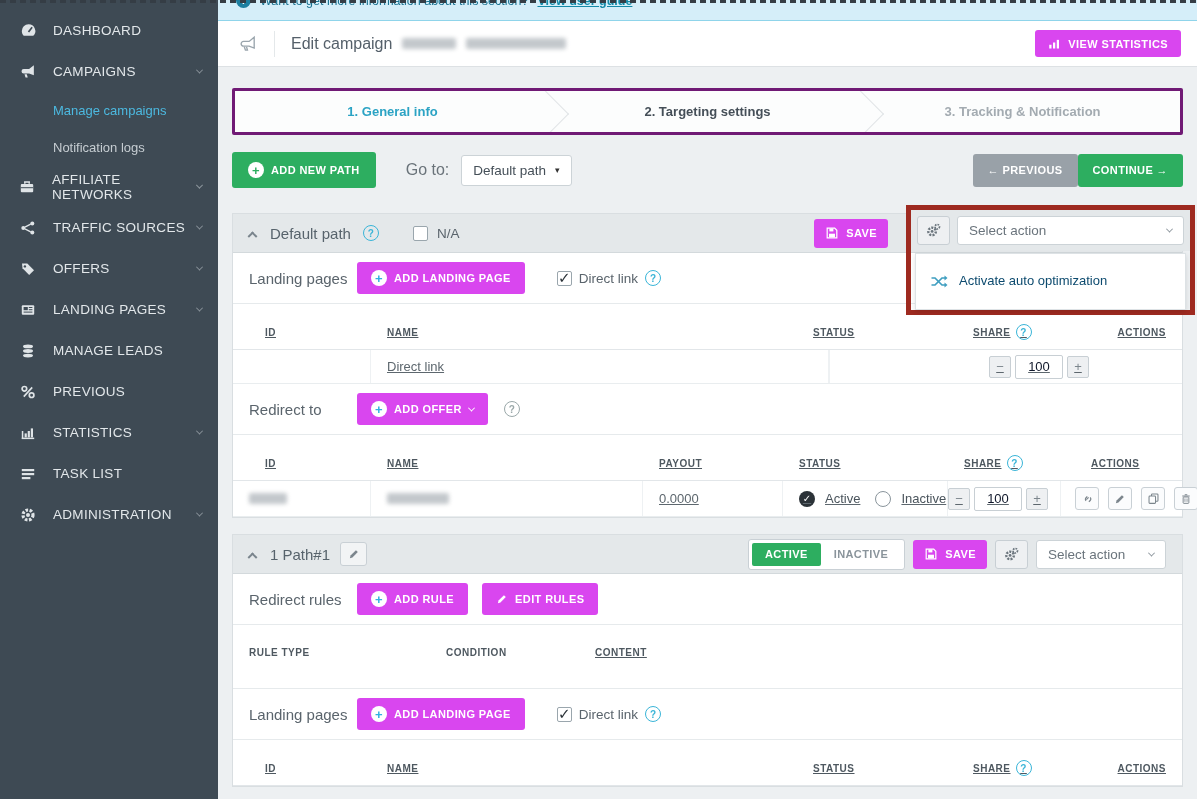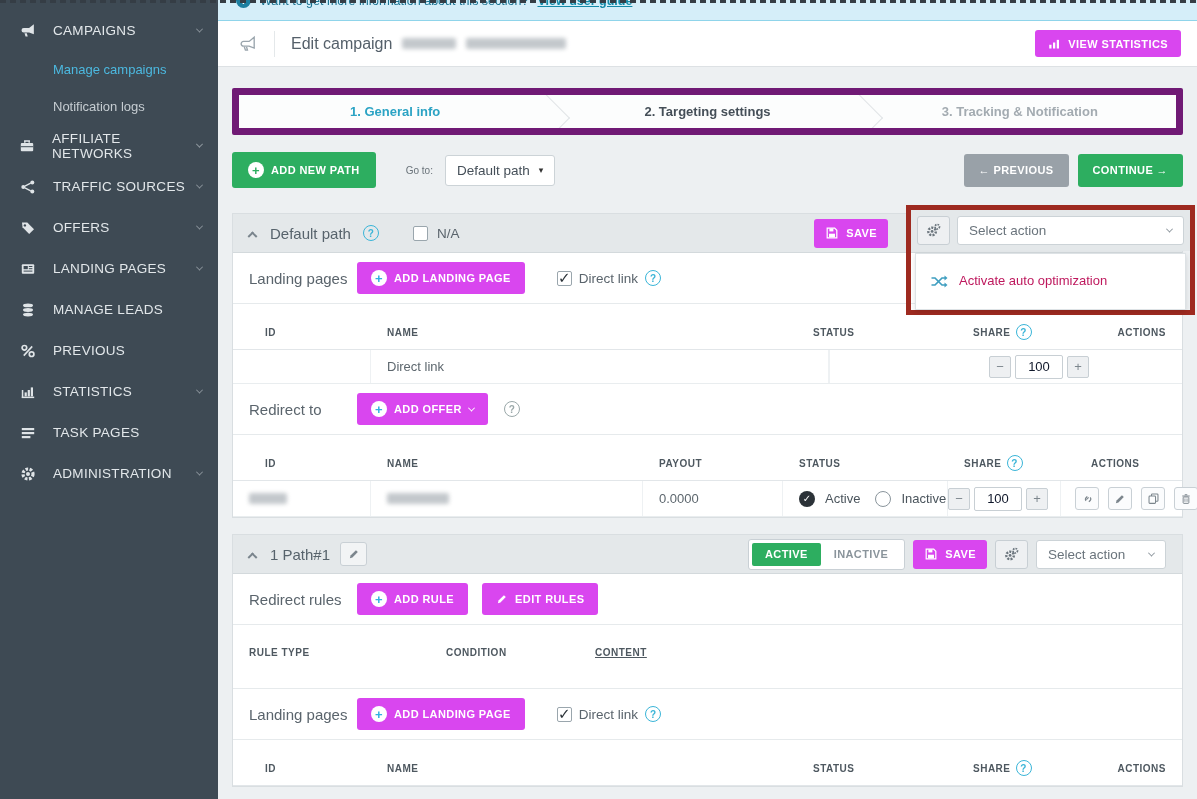--- a/index.html
+++ b/index.html
@@ -35,41 +35,41 @@
   .pg-title { font-size:16px; color:#55606a; }
   .blur-blob { display:inline-block; height:11px; border-radius:2px; background:#c3c8cc; filter:blur(2px); margin-left:10px; }
 
   .btn { display:inline-flex; align-items:center; justify-content:center; gap:7px; border:none; border-radius:3px;
     color:#fff; font-family:inherit; font-size:11px; font-weight:bold; letter-spacing:.4px; cursor:pointer; }
   .btn-cyan { background:#d946ef;justify-content:center; }
   .btn-green { background:#2dae60; }
   .btn-gray { background:#99a1a8; }
   .btn-stat { margin-left:auto; height:27px; padding:0 13px; }
 
-  .steps { margin:21px 14px 0 14px; height:47px; background:#f97316; border:7px solid #701a75; border-radius:2px;
+  .steps { margin:21px 14px 0 14px; height:47px; background:#f97316; border:3px solid #701a75; border-radius:2px;
     display:flex; position:relative; overflow:hidden; }
   .step { flex:1; display:flex; align-items:center; justify-content:center; font-size:13px; position:relative; background:#fcfdfd; }
   .step:not(:last-child)::after { content:''; position:absolute; right:-12px; top:6px; width:33px; height:33px;
     transform:rotate(45deg); border-top:1px solid #e0e4e7; border-right:1px solid #e0e4e7; background:inherit; z-index:2; }
   .step span { position:relative; z-index:3; }
   .step1 { color:#2ba3c4; font-weight:bold; }
   .step2 { color:#454f58; font-weight:bold; }
   .step3 { color:#a3abb1; font-weight:bold; }
 
   .toolbar { margin:17px 14px 0 14px; display:flex; align-items:center; }
   .btn-addpath { height:36px; padding:0 16px; }
   .plus-circle { width:16px; height:16px; border-radius:50%; background:#fff; display:flex; align-items:center;
     justify-content:center; font-weight:bold; font-size:13px; line-height:1; flex:none; }
   .btn-green .plus-circle { color:#2dae60; }
   .btn-cyan .plus-circle { color:#2fb2e0; }
-  .goto-label { margin-left:30px; margin-right:12px; font-size:10px; color:#6a737a; }
+  .goto-label { margin-left:30px; margin-right:12px; font-size:16px; color:#6a737a; }
   .select { display:inline-flex; align-items:center; gap:9px; background:#fff; border:1px solid #ccd3d7;
     border-radius:3px; height:31px; padding:0 11px; font-size:13.5px; color:#454f58; cursor:pointer; }
   .tri { font-size:9px; color:#333; }
-  .toolbar-right { margin-left:auto; display:flex; gap:9px; }
+  .toolbar-right { margin-left:auto; display:flex; }
   .btn-prev, .btn-cont { height:33px; padding:0 15px; }
 
   .panel { margin:0 14px; background:#fff; border:1px solid #d9dee1; }
   .panel-1 { margin-top:25px; }
   .panel-2 { margin-top:16px; }
   .panel-head { height:39px; background:#e4e8ea; border-bottom:1px solid #d3d9dc; display:flex; align-items:center; padding:0 16px; }
   .collapse { color:#7a858d; margin-right:14px; cursor:pointer; }
   .panel-title { font-size:15px; color:#57636c; }
   .help { width:16px; height:16px; border-radius:50%; border:1.5px solid #3ab5d8; color:#3ab5d8; font-size:10px;
     font-weight:bold; display:inline-flex; align-items:center; justify-content:center; flex:none; }
@@ -89,21 +89,21 @@
   .row-line { display:flex; align-items:center; padding:9px 16px; border-bottom:1px solid #e6eaec; min-height:50px; }
   .row-label { font-size:15px; color:#5a646c; width:108px; flex:none; }
   .btn-addland { height:32px; padding:0 14px; margin-right:32px; }
   .btn-addoffer { height:32px; padding:0 14px; margin-right:16px; }
   .dl-wrap { display:flex; align-items:center; gap:7px; }
   .dl-label { font-size:13.5px; color:#5a646c; }
 
   .tbl-head { display:flex; align-items:center; padding:20px 16px 9px 16px; border-bottom:1px solid #e2e6e9;
     font-size:10px; font-weight:bold; letter-spacing:.5px; color:#4e5860; }
   .tbl-row { display:flex; align-items:center; height:34px; border-bottom:1px solid #e9edef; font-size:13px; color:#5d676e; }
-  .c { padding-left:0; display:flex; align-items:center; gap:5px; }
+  .c { padding-left:0; display:flex; align-items:center; gap:5px;text-decoration:underline; }
   .c-id { width:138px; flex:none; }
   .c-name { flex:1; }
   .c-status { width:160px; flex:none; }
   .c-share { width:125px; flex:none; }
   .c-actions { width:68px; flex:none; justify-content:flex-end; }
   .tbl-row .c-id, .tbl-row .c-name { align-self:stretch; border-right:1px solid #eef1f3; }
   .tbl-row .c-status { align-self:stretch; border-left:1px solid #eef1f3; }
   .pad { padding-left:16px; padding-right:10px; }
 
   .o-id { width:138px; flex:none; }
@@ -145,30 +145,39 @@
   .rg-type { width:197px; flex:none; }
   .rg-cond { width:149px; flex:none; }
   .rg-content { flex:1;text-decoration:underline; }
 
   
   .red-box { position:absolute; left:688px; top:205px; width:289px; height:110px; border:5px solid #9e2a20; z-index:40; background:transparent; }
   .red-inner-top { position:absolute; left:0; right:0; top:0; height:41px; background:#e4e8ea; display:flex; align-items:center; gap:7px; padding:0 6px; }
   .red-inner-top .sel-action { flex:1; background:#fff; }
   .dropdown { position:absolute; left:4px; right:4px; top:43px; bottom:0; background:#fff; border:1px solid #dde2e5;
     box-shadow:0 2px 5px rgba(0,0,0,.12); display:flex; align-items:center; gap:11px; padding:0 14px; }
-  .dd-item-label { font-size:13px; color:#be185d; width:150px; line-height:1.25; cursor:pointer; }
+  .dd-item-label { font-size:13px; color:#0c4a6e; width:150px; line-height:1.25; cursor:pointer; }
   .shuffle { color:#3f9ec0; flex:none; }
 </style>
 </head>
 <body>
 
 <div class="app">
   <div class="top-dashes"></div>
 
   <div class="sidebar">
+    <div class="nav-item">
+      <span class="si">
+        <svg width="17" height="17" viewBox="0 0 16 16">
+            <path d="M8 2.2a6.3 6.3 0 0 0-6.3 6.3c0 1.8.7 3.3 1.8 4.5h9a6.3 6.3 0 0 0-4.5-10.8z" fill="currentColor"></path>
+            <path d="M8 9.4 11.4 5" stroke="#3e4a54" stroke-width="1.6" fill="none"></path>
+          </svg>
+      </span>
+      <span>DASHBOARD</span>
+    </div>
     <div class="nav-item">
       <span class="si">
         <svg width="18" height="17" viewBox="0 0 16 16">
             <path d="M13.5 2v9.6L9 9.9H4a2.1 2.1 0 0 1 0-4.2h5z" fill="currentColor"></path>
             <path d="M4.7 10.5l1 3.2h2l-.8-3.2z" fill="currentColor"></path>
           </svg>
       </span>
       <span>CAMPAIGNS</span>
       <span class="cv sm"></span>
     </div>
@@ -258,21 +267,21 @@
       <span class="cv sm"></span>
     </div>
     <div class="nav-item">
       <span class="si">
         <svg width="16" height="16" viewBox="0 0 16 16">
             <rect x="1.8" y="3" width="12.4" height="2.2" fill="currentColor"></rect>
             <rect x="1.8" y="7" width="12.4" height="2.2" fill="currentColor"></rect>
             <rect x="1.8" y="11" width="8.6" height="2.2" fill="currentColor"></rect>
           </svg>
       </span>
-      <span>TASK PAGES</span>
+      <span>TASK LIST</span>
     </div>
     <div class="nav-item">
       <span class="si">
         <svg width="16" height="16" viewBox="0 0 16 16">
             <circle cx="8" cy="8" r="5" fill="none" stroke="currentColor" stroke-width="3.2" stroke-dasharray="2.6 1.5"></circle>
             <circle cx="8" cy="8" r="2" fill="currentColor"></circle>
           </svg>
       </span>
       <span>ADMINISTRATION</span>
       <span class="cv sm"></span>

